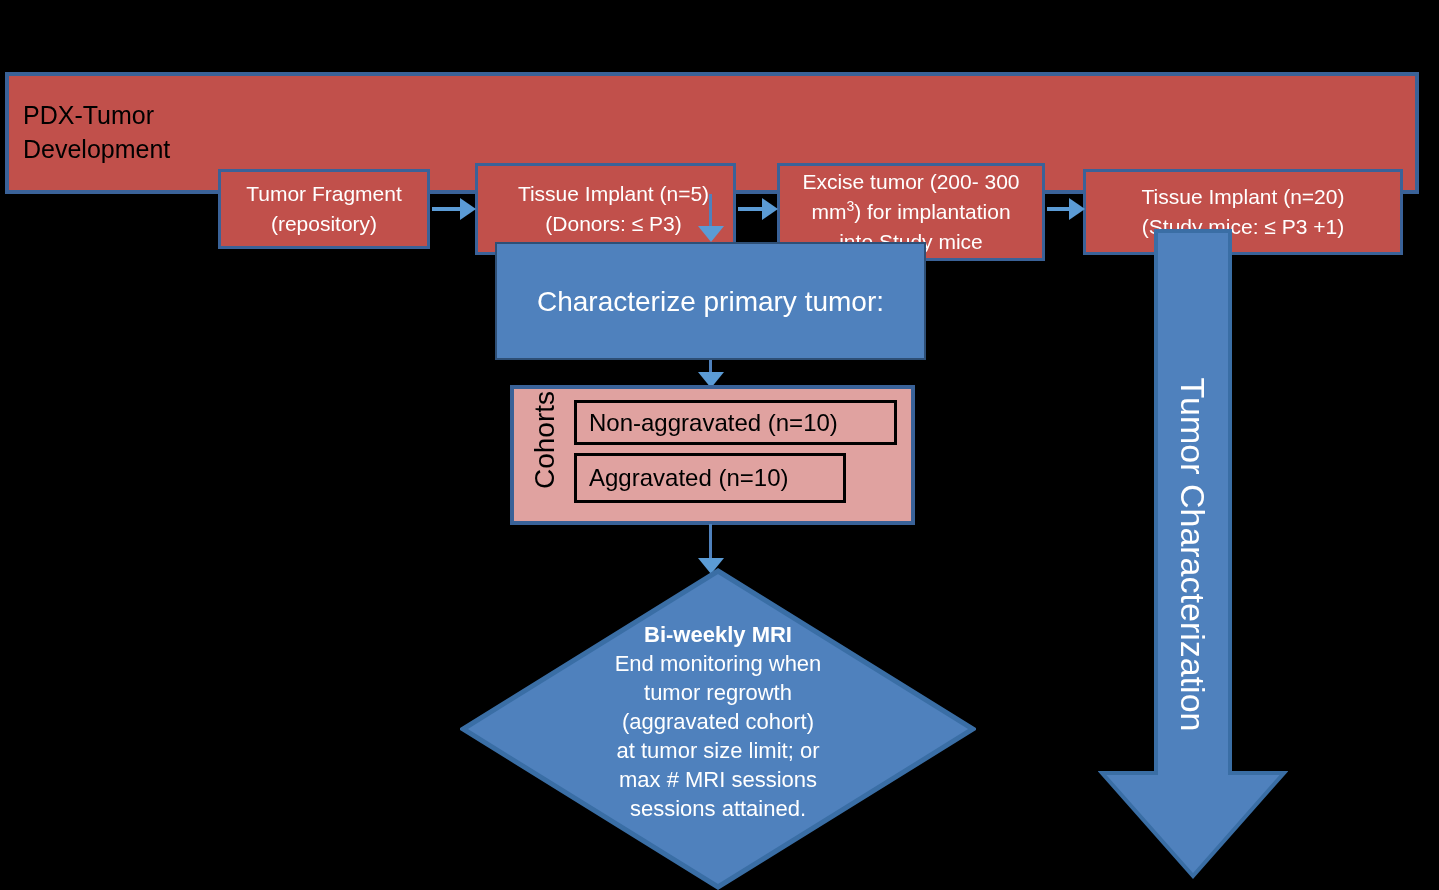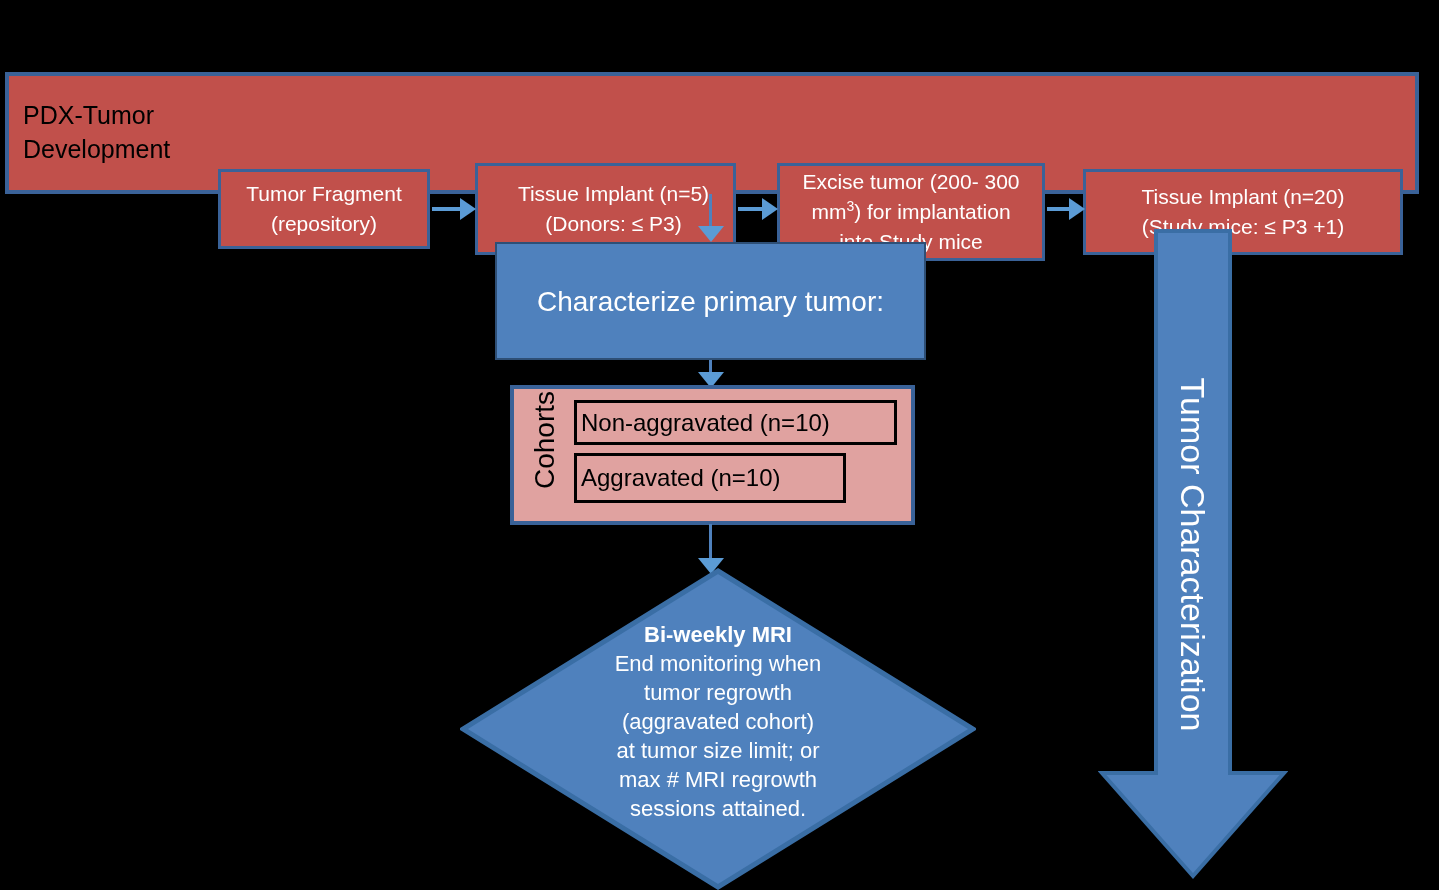--- a/index.html
+++ b/index.html
@@ -172,21 +172,21 @@
   .cohort-item {
     position: absolute;
     background: #E0A2A0;
     border: 3px solid #000000;
     box-sizing: border-box;
     color: #000000;
     font-size: 24px;
     display: flex;
     align-items: center;
     justify-content: flex-start;
-    padding-left: 4px;
+    padding-left: 12px;
   }
   .cohort-1 { left: 60px; top: 11px; width: 323px; height: 45px; }
   .cohort-2 { left: 60px; top: 64px; width: 272px; height: 50px; }
 
   
   .diamond-wrap {
     position: absolute;
     left: 460px;
     top: 568px;
     width: 516px;
@@ -316,21 +316,21 @@
   <div class="diamond-wrap">
     <svg width="516" height="322" viewBox="0 0 516 322">
       <polygon points="258,3 513,161 258,319 3,161" fill="#4F81BD" stroke="#3A6EA5" stroke-width="5"></polygon>
     </svg>
     <div class="diamond-text">
       <span class="strong">Bi-weekly MRI</span><br>
       <span>End monitoring when</span><br>
       <span>tumor regrowth</span><br>
       <span>(aggravated cohort)</span><br>
       <span>at tumor size limit; or</span><br>
-      <span>max # MRI regrowth</span><br>
+      <span>max # MRI sessions</span><br>
       <span>sessions attained.</span>
     </div>
   </div>
 
   <div class="big-arrow">
     <svg width="190" height="652" viewBox="0 0 190 652">
       <polygon points="58,3 132,3 132,545 186,545 95,648 4,545 58,545" fill="#4F81BD" stroke="#3A6EA5" stroke-width="4"></polygon>
     </svg>
   </div>
   <div class="big-arrow-label">

